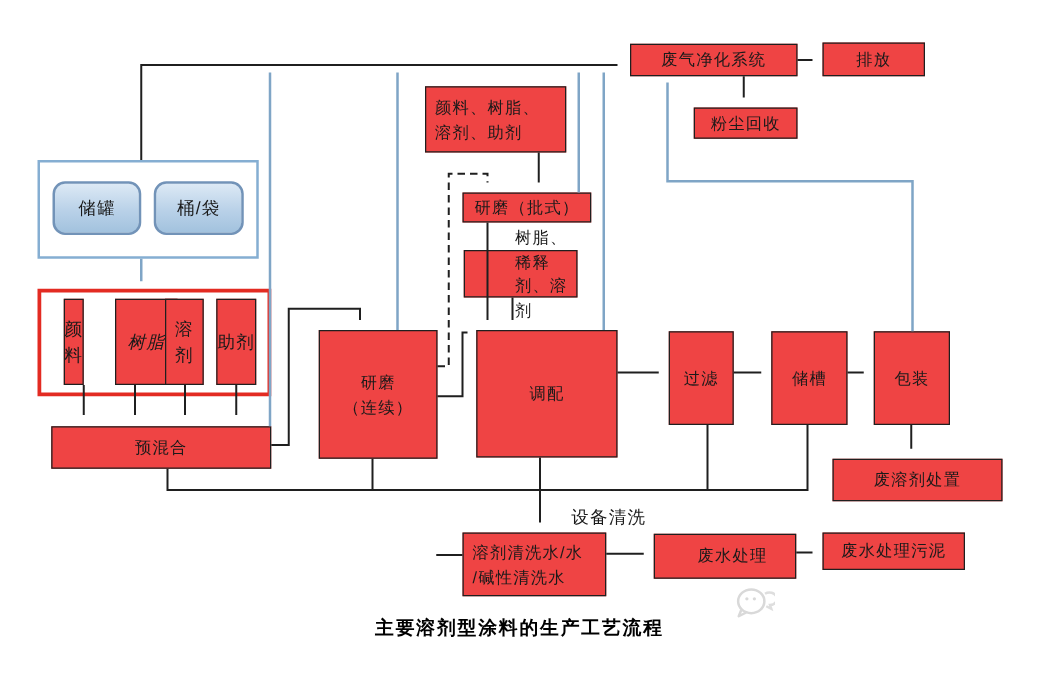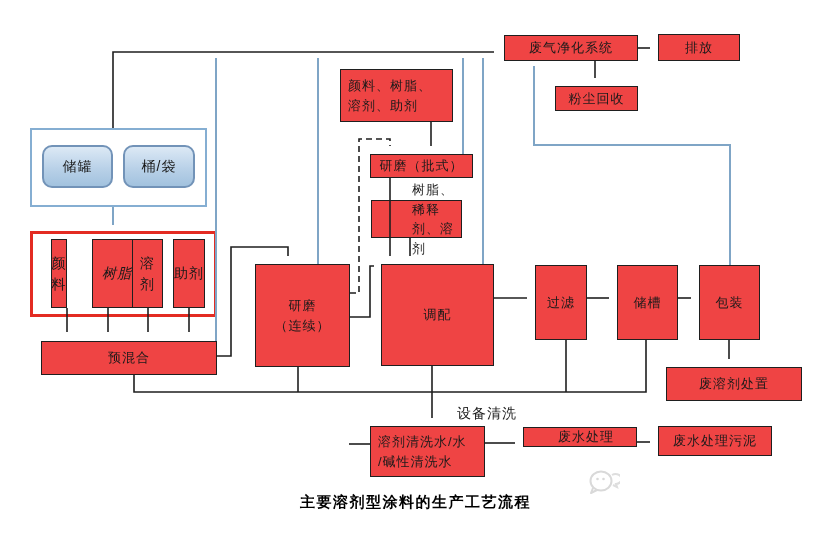--- a/index.html
+++ b/index.html
@@ -60,21 +60,21 @@
   <div class="node" style="left:617px;top:265px;width:61px;height:75px;">储槽</div>
   <div class="node" style="left:699px;top:265px;width:61px;height:75px;">包装</div>
 
   <div class="node" style="left:504px;top:35px;width:134px;height:26px;">废气净化系统</div>
   <div class="node" style="left:658px;top:34px;width:82px;height:27px;">排放</div>
   <div class="node" style="left:555px;top:86px;width:83px;height:25px;">粉尘回收</div>
 
   <div class="node" style="left:666px;top:367px;width:136px;height:34px;">废溶剂处置</div>
   <div class="node preline leftalign" style="left:370px;top:426px;width:115px;height:51px;">溶剂清洗水/水
 /碱性清洗水</div>
-  <div class="node" style="left:523px;top:427px;width:114px;height:20px;padding-left:12px;">废水处理</div>
+  <div class="node" style="left:523px;top:427px;width:114px;height:36px;padding-left:12px;">废水处理</div>
   <div class="node" style="left:658px;top:426px;width:114px;height:30px;">废水处理污泥</div>
 
   <div class="floating-label" style="left:457px;top:405px;font-size:14px;">设备清洗</div>
   <div class="caption" style="left:300px;top:493px;">主要溶剂型涂料的生产工艺流程</div>
 
   <div class="watermark" style="left:588px;top:468px;">
     <span style="display:inline-flex;">
       <svg width="32" height="28" viewBox="0 0 32 28">
         <ellipse cx="13" cy="13" rx="10.5" ry="9.5" fill="none" stroke="#d9d9d9" stroke-width="2"></ellipse>
         <circle cx="9.5" cy="11" r="1.3" fill="#d9d9d9"></circle>

